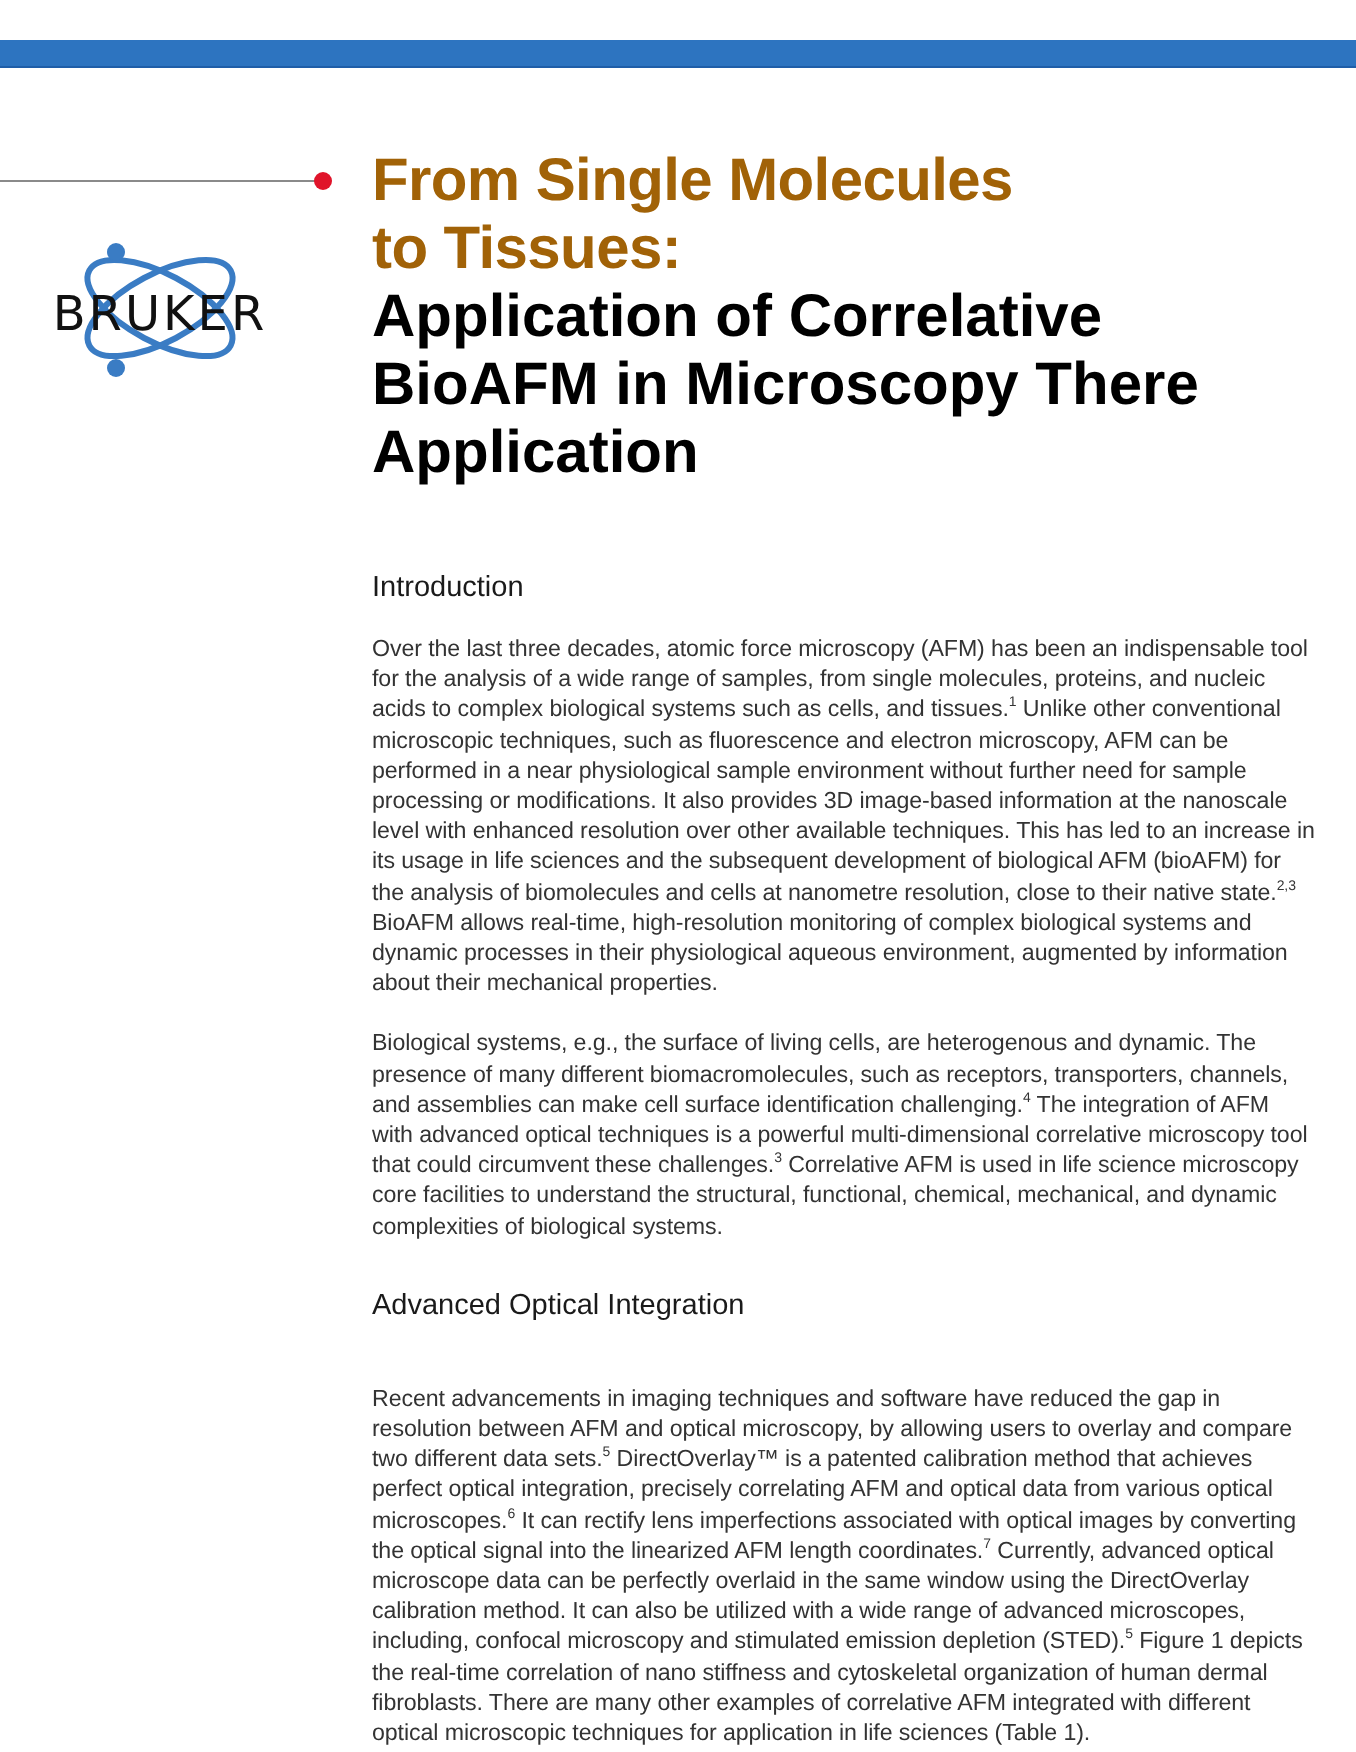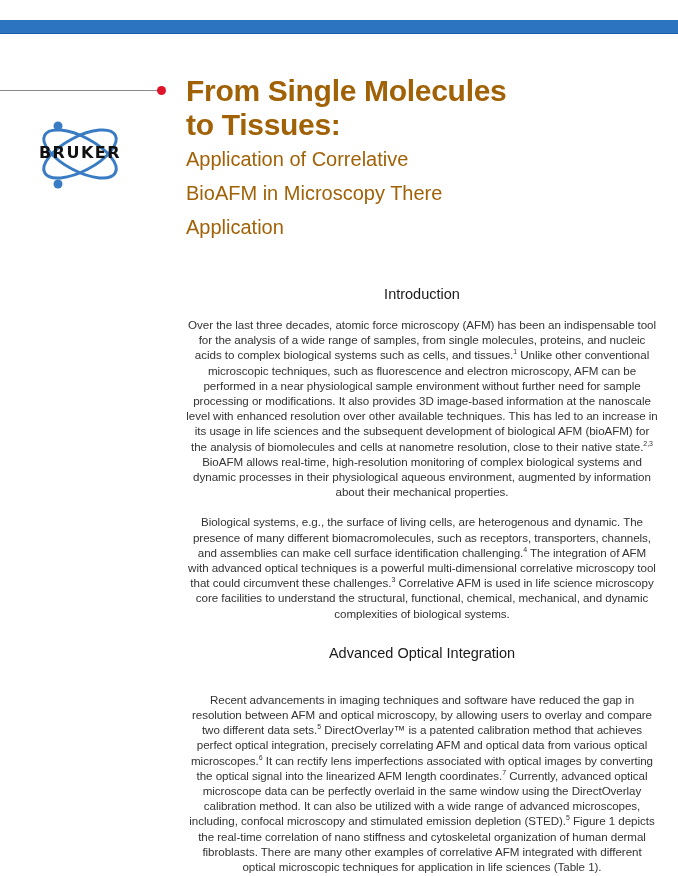--- a/index.html
+++ b/index.html
@@ -20,32 +20,32 @@
   .rule-dot {
     position: absolute; left: 157px; top: 86px; width: 9px; height: 9px;
     border-radius: 50%; background: #e0142a;
   }
   .logo {
     position: absolute; left: 12px; top: 116px; width: 136px; height: 76px;
   }
   .logo svg { position: absolute; left: 0; top: 0; }
   .logo-text {
     position: absolute; left: 0; top: 27px; width: 136px; text-align: center;
-    font-family: "DejaVu Sans", sans-serif; font-weight: bold;
-    font-size: 16px; letter-spacing: 1.5px; color: #111;
+    font-family: "DejaVu Sans", sans-serif; font-weight: normal;
+    font-size: 24px; letter-spacing: 1.5px; color: #111;
   }
   .title-block { position: absolute; left: 186px; top: 74px; width: 470px; }
   .title-blue {
     color: #a16207; font-weight: bold; font-size: 30px; line-height: 34px;
     letter-spacing: -0.3px;
   }
   .title-black {
-    color: #a16207; font-size: 20px; line-height: 34px; font-weight: normal;
+    color: #000000; font-size: 30px; line-height: 34px; font-weight: bold;
   }
-  .content { position: absolute; left: 186px; top: 286px; width: 472px; text-align: center; }
+  .content { position: absolute; left: 186px; top: 286px; width: 472px; }
   h2 {
     margin: 0; font-size: 14.5px; font-weight: normal; color: #1a1a1a;
     font-family: "Liberation Sans", sans-serif;
   }
   h2.intro { margin-bottom: 15px; }
   h2.adv { margin-top: 24px; margin-bottom: 31px; }
   p {
     margin: 0; font-size: 11.6px; line-height: 15.2px; color: #333;
     letter-spacing: -0.05px;
   }

